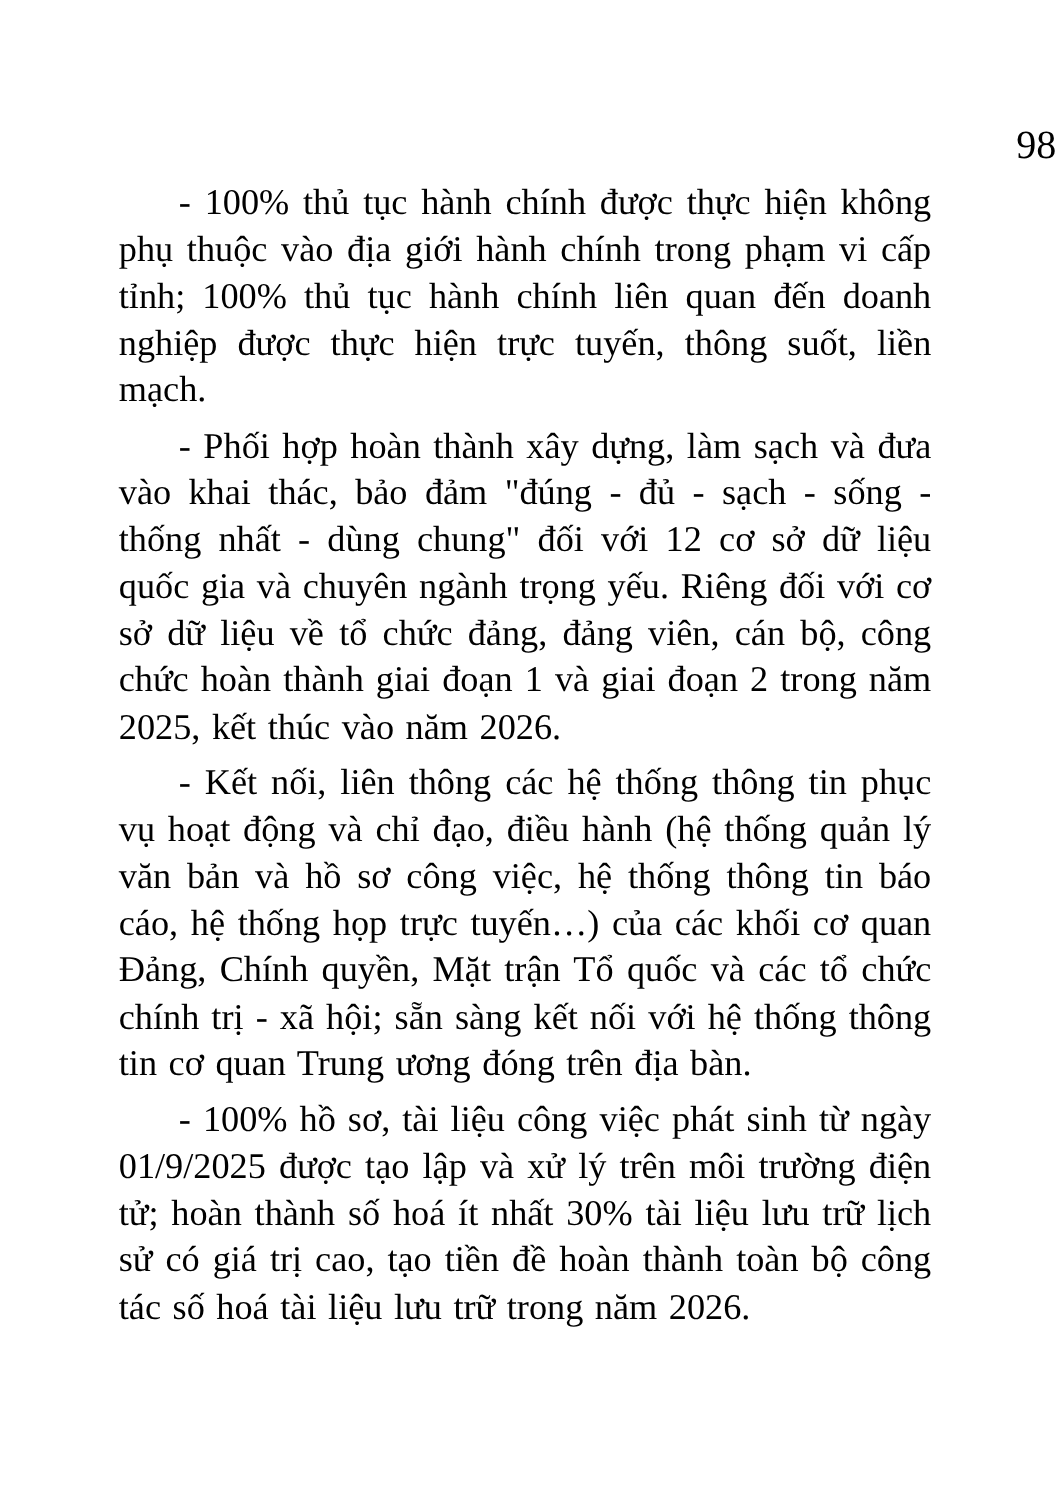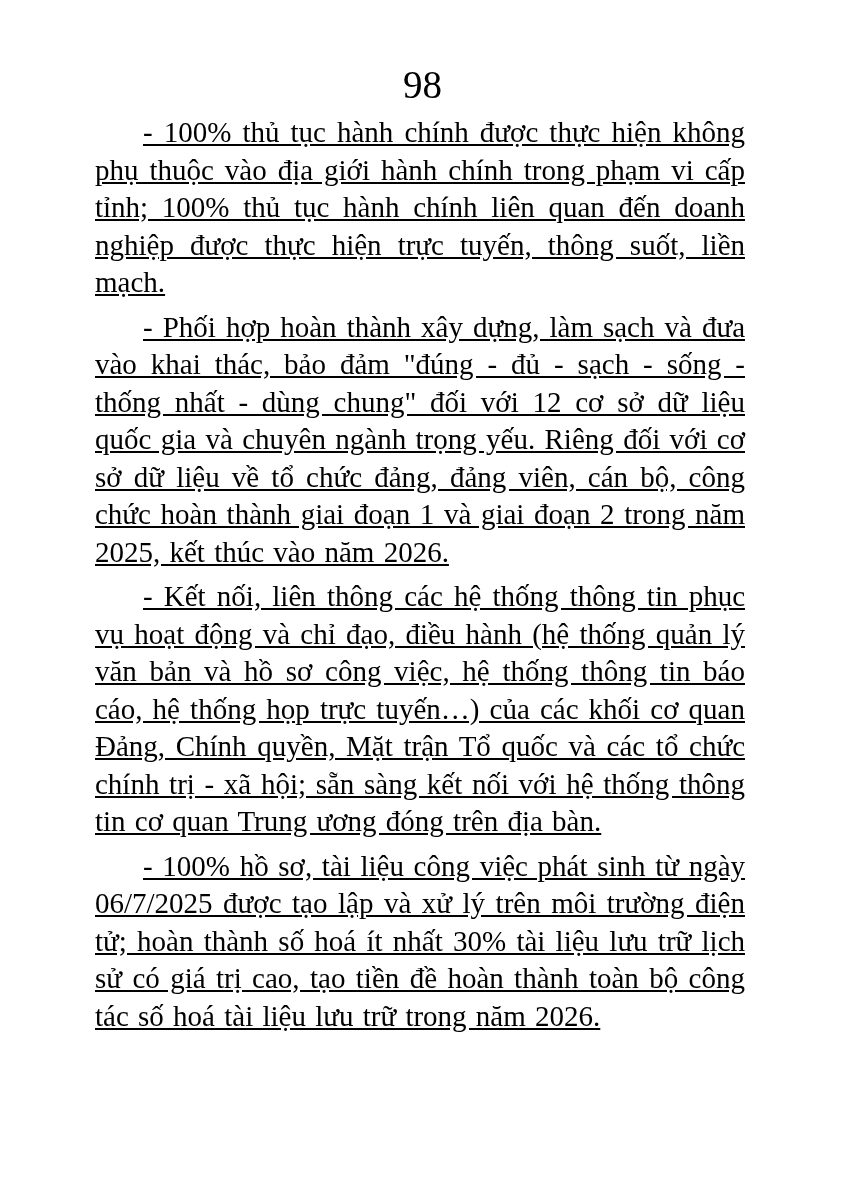--- a/index.html
+++ b/index.html
@@ -10,42 +10,41 @@
   .page {
     position: relative;
     width: 845px;
     height: 1200px;
     background: #ffffff;
     overflow: hidden;
     font-family: "Liberation Serif", "DejaVu Serif", serif;
     color: #000000;
   }
   .page-number {
-    padding-top: 70px;
-    text-align: center;
-    font-size: 39px;
+    padding-top: 100px;
+    text-align: right;
+    font-size: 32px;
     line-height: 30px;
   }
   .content {
     padding: 14px 100px 0 95px;
     text-align: justify;
     font-size: 29px;
     line-height: 37.5px;
     word-spacing: 2px;
   }
   .content p {
     margin: 0 0 7px 0;
     text-indent: 48px;
-    text-decoration: underline;
   }
 </style>
 </head>
 <body>
 
 <div class="page">
   <div class="page-number">98</div>
   <div class="content">
     <p>- 100% thủ tục hành chính được thực hiện không phụ thuộc vào địa giới hành chính trong phạm vi cấp tỉnh; 100% thủ tục hành chính liên quan đến doanh nghiệp được thực hiện trực tuyến, thông suốt, liền mạch.</p>
     <p>- Phối hợp hoàn thành xây dựng, làm sạch và đưa vào khai thác, bảo đảm "đúng - đủ - sạch - sống - thống nhất - dùng chung" đối với 12 cơ sở dữ liệu quốc gia và chuyên ngành trọng yếu. Riêng đối với cơ sở dữ liệu về tổ chức đảng, đảng viên, cán bộ, công chức hoàn thành giai đoạn 1 và giai đoạn 2 trong năm 2025, kết thúc vào năm 2026.</p>
     <p>- Kết nối, liên thông các hệ thống thông tin phục vụ hoạt động và chỉ đạo, điều hành (hệ thống quản lý văn bản và hồ sơ công việc, hệ thống thông tin báo cáo, hệ thống họp trực tuyến…) của các khối cơ quan Đảng, Chính quyền, Mặt trận Tổ quốc và các tổ chức chính trị - xã hội; sẵn sàng kết nối với hệ thống thông tin cơ quan Trung ương đóng trên địa bàn.</p>
-    <p>- 100% hồ sơ, tài liệu công việc phát sinh từ ngày 06/7/2025 được tạo lập và xử lý trên môi trường điện tử; hoàn thành số hoá ít nhất 30% tài liệu lưu trữ lịch sử có giá trị cao, tạo tiền đề hoàn thành toàn bộ công tác số hoá tài liệu lưu trữ trong năm 2026.</p>
+    <p>- 100% hồ sơ, tài liệu công việc phát sinh từ ngày 01/9/2025 được tạo lập và xử lý trên môi trường điện tử; hoàn thành số hoá ít nhất 30% tài liệu lưu trữ lịch sử có giá trị cao, tạo tiền đề hoàn thành toàn bộ công tác số hoá tài liệu lưu trữ trong năm 2026.</p>
   </div>
 </div>
 
 </body></html>

